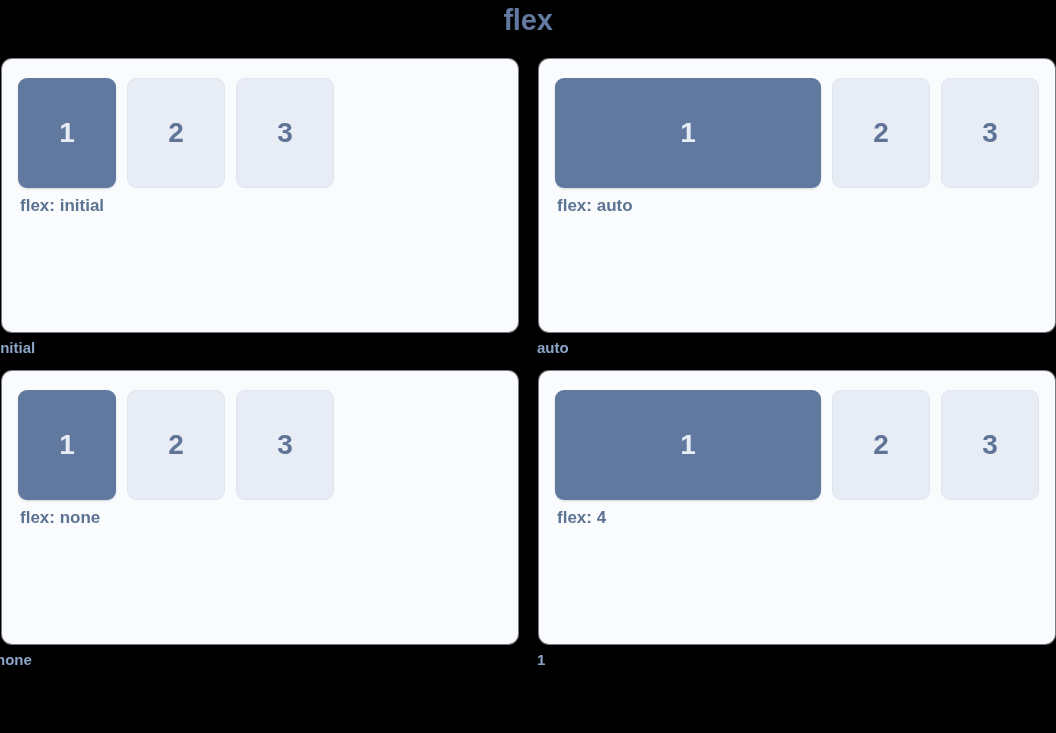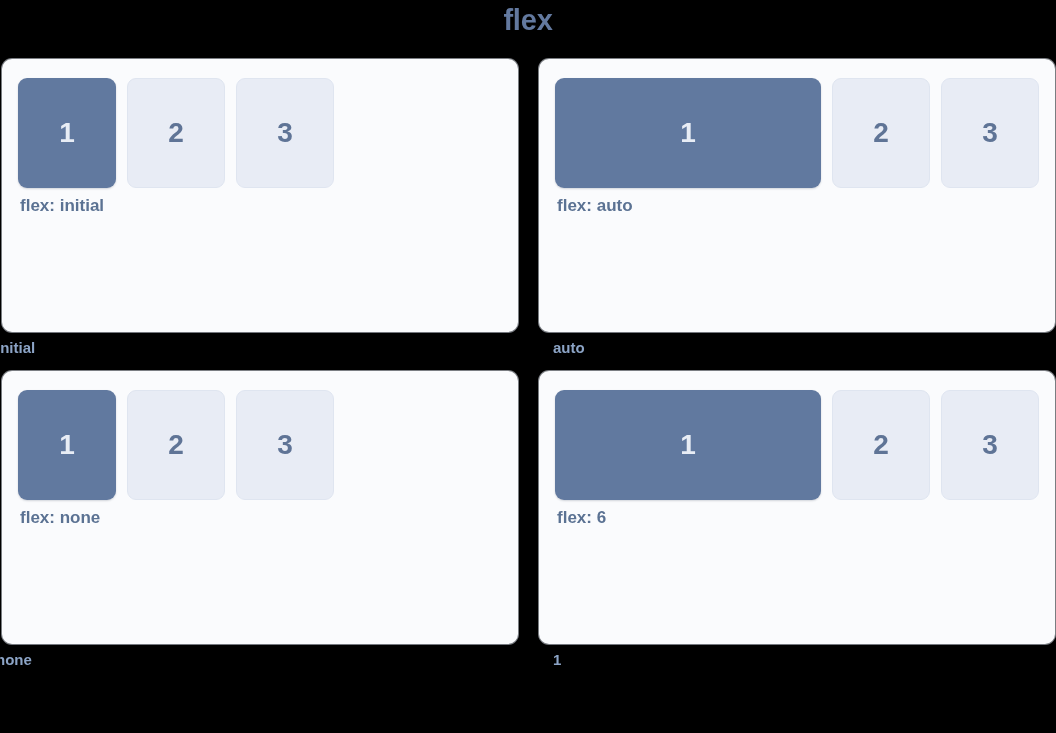--- a/index.html
+++ b/index.html
@@ -122,21 +122,21 @@
     position: absolute;
     top: 279px;
     left: -4px;
     font-size: 15px;
     font-weight: bold;
     color: #8ca4c6;
     line-height: 20px;
     white-space: nowrap;
   }
 
-  .demo-block.right .caption { left: 16px; text-align: right; }
+  .demo-block.right .caption { left: 0px; text-align: right; }
 </style>
 </head>
 <body>
 
 <div class="page">
 
   <div class="page-title">flex</div>
 
   <div class="demo-grid">
 
@@ -200,19 +200,19 @@
           <div class="box box-primary f-one">
             <span>1</span>
           </div>
           <div class="box box-muted f-fixed">
             <span>2</span>
           </div>
           <div class="box box-muted f-fixed">
             <span>3</span>
           </div>
         </div>
-        <div class="code-label">flex: 6</div>
+        <div class="code-label">flex: 4</div>
       </div>
       <div class="caption">1</div>
     </div>
 
   </div>
 </div>
 
 </body></html>

